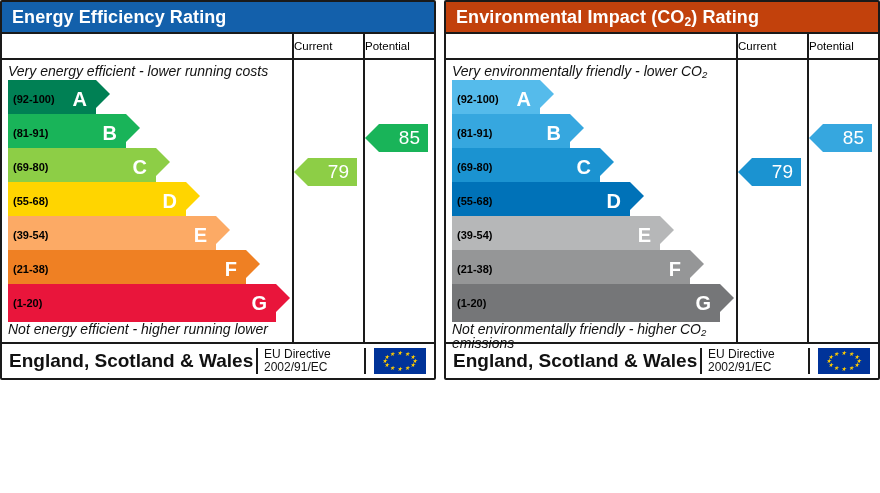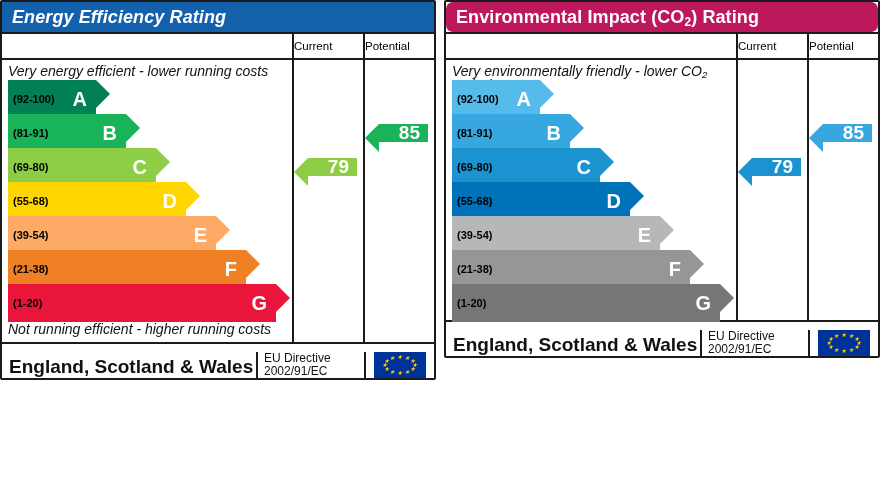--- a/index.html
+++ b/index.html
@@ -14,22 +14,22 @@
   .panel.left{left:0;}
   .panel.right{left:444px;}
 
   .chart-box{border:2px solid #1a1a1a;border-radius:2px;background:#fff;}
 
   .title-bar{
     height:30px;line-height:30px;
     color:#ffffff;font-size:18px;font-weight:bold;
     padding-left:10px;letter-spacing:0.1px;
   }
-  .title-bar.energy{background:#1360ab;font-style:italic;}
-  .title-bar.co2{background:#be185d;border-radius:7px;}
+  .title-bar.energy{background:#1360ab;}
+  .title-bar.co2{background:#c2410c;}
   .title-bar sub{font-size:12px;vertical-align:baseline;position:relative;top:3px;}
 
   .hdr{
     display:flex;height:24px;border-top:2px solid #1a1a1a;
     font-size:11.5px;
   }
   .hdr .spacer{flex:1;border-right:2px solid #1a1a1a;}
   .hdr .cell{width:69px;line-height:24px;border-right:2px solid #1a1a1a;}
   .hdr .cell.last{border-right:none;}
 
@@ -60,32 +60,32 @@
     font-size:20px;font-weight:bold;color:#ffffff;line-height:1;
   }
   .bar:after{
     content:"";position:absolute;right:-14px;top:0;
     width:0;height:0;border-top:14px solid transparent;border-bottom:14px solid transparent;
     border-left:14px solid var(--c);
   }
 
   
   .ptr{
-    position:absolute;height:18px;display:flex;align-items:center;justify-content:flex-end;
-    color:#fff;font-size:19px;font-weight:bold;
+    position:absolute;height:28px;display:flex;align-items:center;justify-content:flex-end;
+    color:#fff;font-size:19px;font-weight:normal;
     padding-right:8px;box-sizing:border-box;
   }
   .ptr:before{
     content:"";position:absolute;left:-14px;top:0;
     width:0;height:0;border-top:14px solid transparent;border-bottom:14px solid transparent;
     border-right:14px solid var(--c);
   }
 
   .footer{
-    display:flex;border-top:2px solid #1a1a1a;height:34px;align-items:flex-end;
+    display:flex;border-top:2px solid #1a1a1a;height:34px;align-items:center;
   }
   .footer .region{
     flex:1;display:flex;align-items:center;padding-left:7px;
     font-size:19px;font-weight:bold;color:#111;
   }
   .footer .directive{
     width:100px;border-left:2px solid #1a1a1a;display:flex;flex-direction:column;
     justify-content:center;padding-left:6px;font-size:12px;color:#111;line-height:13px;
   }
   .footer .flag{
@@ -158,21 +158,21 @@
                 <span class="ltr">F</span>
               </div>
             </div>
             <div class="barrow">
               <div class="bar" style="--c:#e9153b;background:#e9153b;width:268px;">
                 <span class="rng">(1-20)</span>
                 <span class="ltr">G</span>
               </div>
             </div>
           </div>
-          <div class="note bottom">Not running efficient - higher running costs</div>
+          <div class="note bottom">Not energy efficient - higher running lower</div>
         </div>
 
         <div class="col">
           <div class="ptr" style="--c:#8dce46;background:#8dce46;top:98px;left:14px;right:6px;">79</div>
         </div>
         <div class="col last">
           <div class="ptr" style="--c:#19b459;background:#19b459;top:64px;left:14px;right:6px;">85</div>
         </div>
       </div>
 
@@ -254,20 +254,21 @@
                 <span class="ltr">F</span>
               </div>
             </div>
             <div class="barrow">
               <div class="bar" style="--c:#757678;background:#757678;width:268px;">
                 <span class="rng">(1-20)</span>
                 <span class="ltr">G</span>
               </div>
             </div>
           </div>
+          <div class="note bottom">Not environmentally friendly - higher CO₂ emissions</div>
         </div>
 
         <div class="col">
           <div class="ptr" style="--c:#1b93d1;background:#1b93d1;top:98px;left:14px;right:6px;">79</div>
         </div>
         <div class="col last">
           <div class="ptr" style="--c:#36a7df;background:#36a7df;top:64px;left:14px;right:6px;">85</div>
         </div>
       </div>
 

